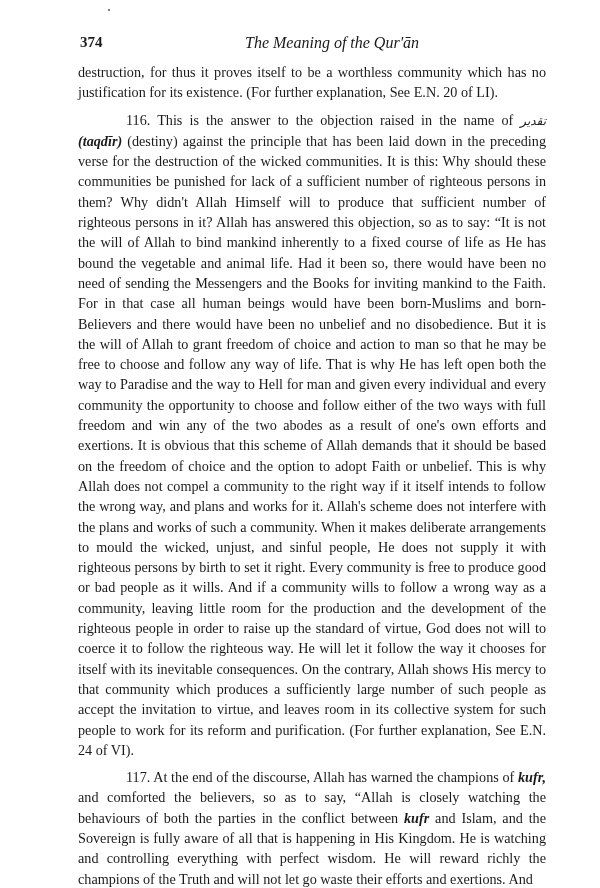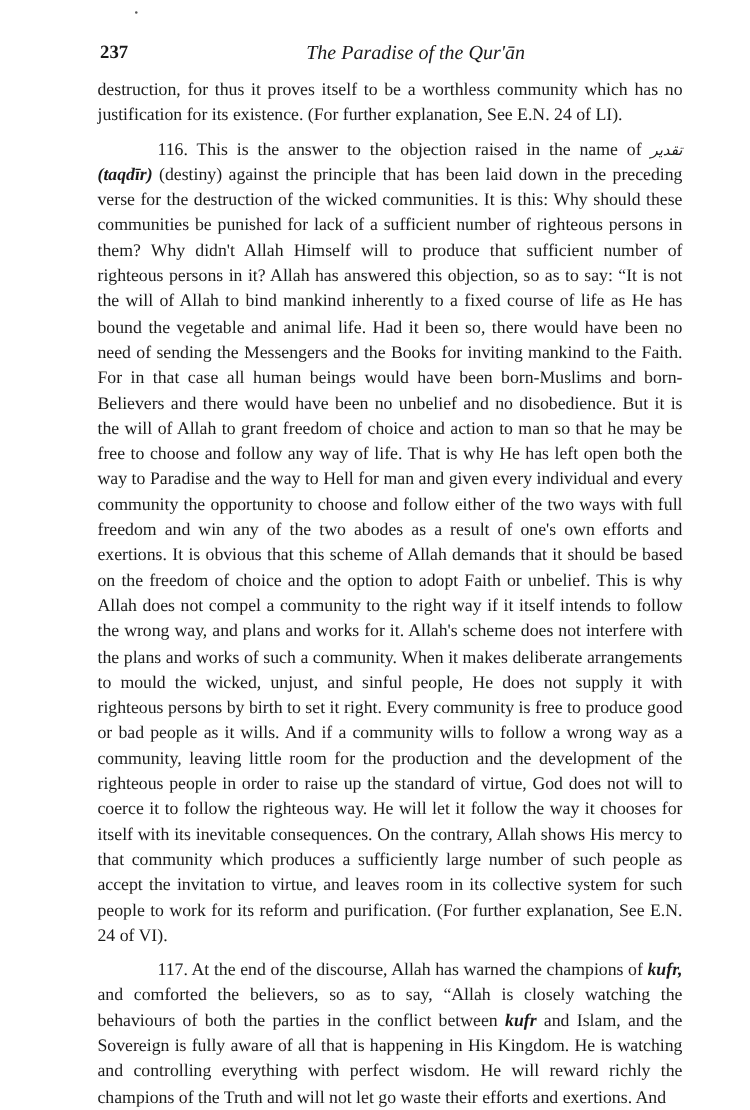--- a/index.html
+++ b/index.html
@@ -72,27 +72,27 @@
       font-style: italic;
       font-weight: bold;
     }
   </style>
 </head>
 <body>
 
 <div class="speck"></div>
 
 <div class="header">
-  <span class="page-number">237</span>
-  <span class="running-title">The Paradise of the Qur'ān</span>
+  <span class="page-number">374</span>
+  <span class="running-title">The Meaning of the Qur'ān</span>
 </div>
 
 <div class="body-text">
   <p class="para">
-    <span>destruction, for thus it proves itself to be a worthless community which has no justification for its existence. (For further explanation, See E.N. 24 of LI).</span>
+    <span>destruction, for thus it proves itself to be a worthless community which has no justification for its existence. (For further explanation, See E.N. 20 of LI).</span>
   </p>
   <p class="para indent">
     <span>116. This is the answer to the objection raised in the name of </span><span class="arabic">تقدیر</span><span> </span><em>(taqdīr)</em><span> (destiny) against the principle that has been laid down in the preceding verse for the destruction of the wicked communities. It is this: Why should these communities be punished for lack of a sufficient number of righteous persons in them? Why didn't Allah Himself will to produce that sufficient number of righteous persons in it? Allah has answered this objection, so as to say: “It is not the will of Allah to bind mankind inherently to a fixed course of life as He has bound the vegetable and animal life. Had it been so, there would have been no need of sending the Messengers and the Books for inviting mankind to the Faith. For in that case all human beings would have been born-Muslims and born-Believers and there would have been no unbelief and no disobedience. But it is the will of Allah to grant freedom of choice and action to man so that he may be free to choose and follow any way of life. That is why He has left open both the way to Paradise and the way to Hell for man and given every individual and every community the opportunity to choose and follow either of the two ways with full freedom and win any of the two abodes as a result of one's own efforts and exertions. It is obvious that this scheme of Allah demands that it should be based on the freedom of choice and the option to adopt Faith or unbelief. This is why Allah does not compel a community to the right way if it itself intends to follow the wrong way, and plans and works for it. Allah's scheme does not interfere with the plans and works of such a community. When it makes deliberate arrangements to mould the wicked, unjust, and sinful people, He does not supply it with righteous persons by birth to set it right. Every community is free to produce good or bad people as it wills. And if a community wills to follow a wrong way as a community, leaving little room for the production and the development of the righteous people in order to raise up the standard of virtue, God does not will to coerce it to follow the righteous way. He will let it follow the way it chooses for itself with its inevitable consequences. On the contrary, Allah shows His mercy to that community which produces a sufficiently large number of such people as accept the invitation to virtue, and leaves room in its collective system for such people to work for its reform and purification. (For further explanation, See E.N. 24 of VI).</span>
   </p>
   <p class="para indent">
     <span>117. At the end of the discourse, Allah has warned the champions of </span><em>kufr,</em><span> and comforted the believers, so as to say, “Allah is closely watching the behaviours of both the parties in the conflict between </span><em>kufr</em><span> and Islam, and the Sovereign is fully aware of all that is happening in His Kingdom. He is watching and controlling everything with perfect wisdom. He will reward richly the champions of the Truth and will not let go waste their efforts and exertions. And</span>
   </p>
 </div>
 
 </body></html>

